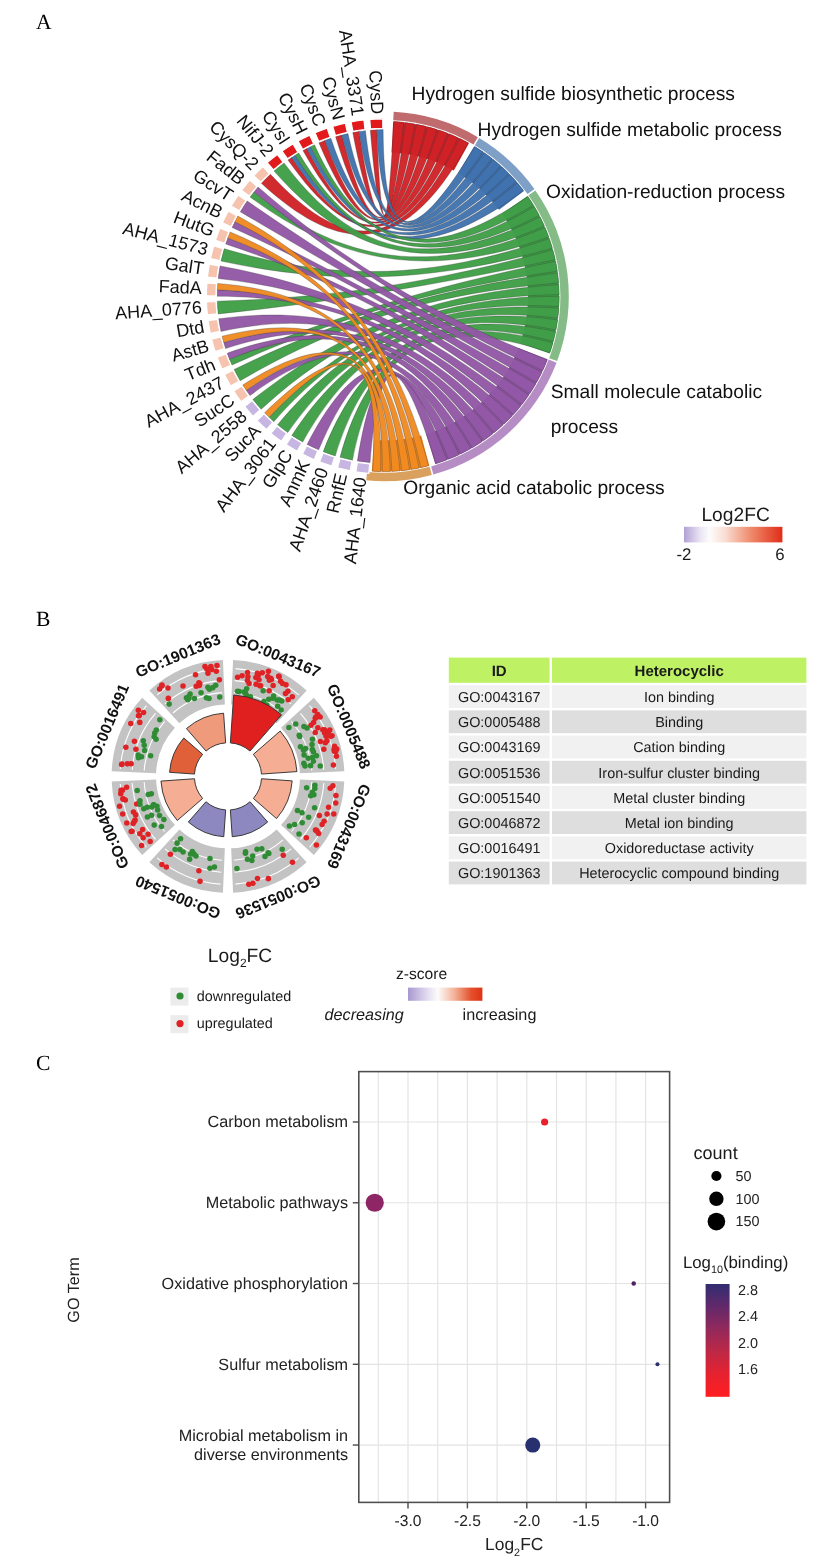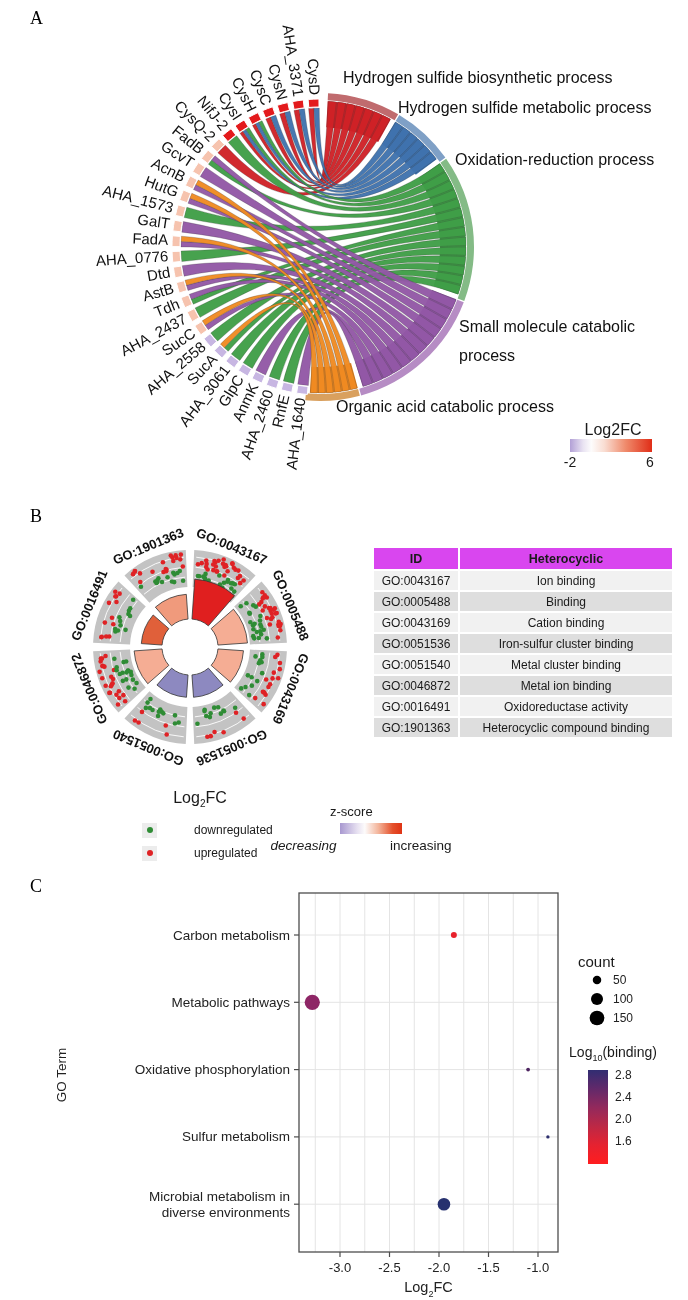--- a/index.html
+++ b/index.html
@@ -10,37 +10,37 @@
   svg{position:absolute;left:0;top:0;overflow:visible;}
   
   #legA-title{left:568px;top:421px;width:90px;text-align:center;font-size:16px;}
   #legA-bar{left:570px;top:439px;width:82px;height:13px;
     background:linear-gradient(90deg,#b2a0d6 0%,#e9e3f2 16%,#fdfcfc 26%,#f9ddd2 42%,#ef8a6b 68%,#e02d17 100%);}
   #legA-min{left:560px;top:454px;width:20px;font-size:14px;text-align:center;}
   #legA-max{left:640px;top:454px;width:20px;font-size:14px;text-align:center;}
   
   #goTable{position:absolute;left:372px;top:546px;border-collapse:separate;border-spacing:2px;
     font-size:12px;}
-  #goTable th{background:#d946ef;font-weight:bold;font-size:12.5px;padding:2px 8px;height:17px;text-align:center;margin-top:22px;}
+  #goTable th{background:#bef264;font-weight:bold;font-size:12.5px;padding:2px 8px;height:17px;text-align:center;margin-top:22px;}
   #goTable td{padding:1px 6px;height:17px;text-align:center;}
   #goTable tr.odd td{background:#f1f1f1;}
   #goTable tr.even td{background:#dedede;}
   #goTable td.idcol{min-width:72px;}
   #goTable td.desccol{min-width:200px;}
   
   #legB-fc-title{left:150px;top:789px;width:100px;text-align:center;font-size:16px;}
   #legB-fc-title sub{font-size:10px;}
-  .legB-item{position:absolute;left:142px;height:16px;display:flex;align-items:center;font-size:12px;gap:30px;}
+  .legB-item{position:absolute;left:142px;height:16px;display:flex;align-items:center;font-size:12px;}
   .legB-key{width:15px;height:15px;background:#ececec;display:inline-flex;align-items:center;justify-content:center;margin-right:7px;}
   .legB-dot{width:6px;height:6px;border-radius:50%;}
   #legB-z-title{left:330px;top:804px;width:80px;text-align:left;font-size:13px;}
   #legB-z-bar{left:340px;top:823px;width:62px;height:11px;
     background:linear-gradient(90deg,#a898d0 0%,#e7e1f1 28%,#fdfbfb 40%,#f3b49a 62%,#e4502b 85%,#df3314 100%);}
   #legB-z-left{left:266px;top:838px;width:75px;text-align:center;font-size:13.5px;font-style:italic;}
-  #legB-z-right{left:390px;top:838px;width:75px;text-align:left;font-size:13.5px;}
+  #legB-z-right{left:372px;top:838px;width:75px;text-align:right;font-size:13.5px;}
   
   #legC-count-title{left:578px;top:953px;width:60px;text-align:left;font-size:15px;}
   #legC-p-title{left:558px;top:1044px;width:110px;text-align:center;font-size:14px;}
   #legC-p-title sub{font-size:9px;}
 </style>
 </head>
 <body>
 
 <div id="fig">
 

